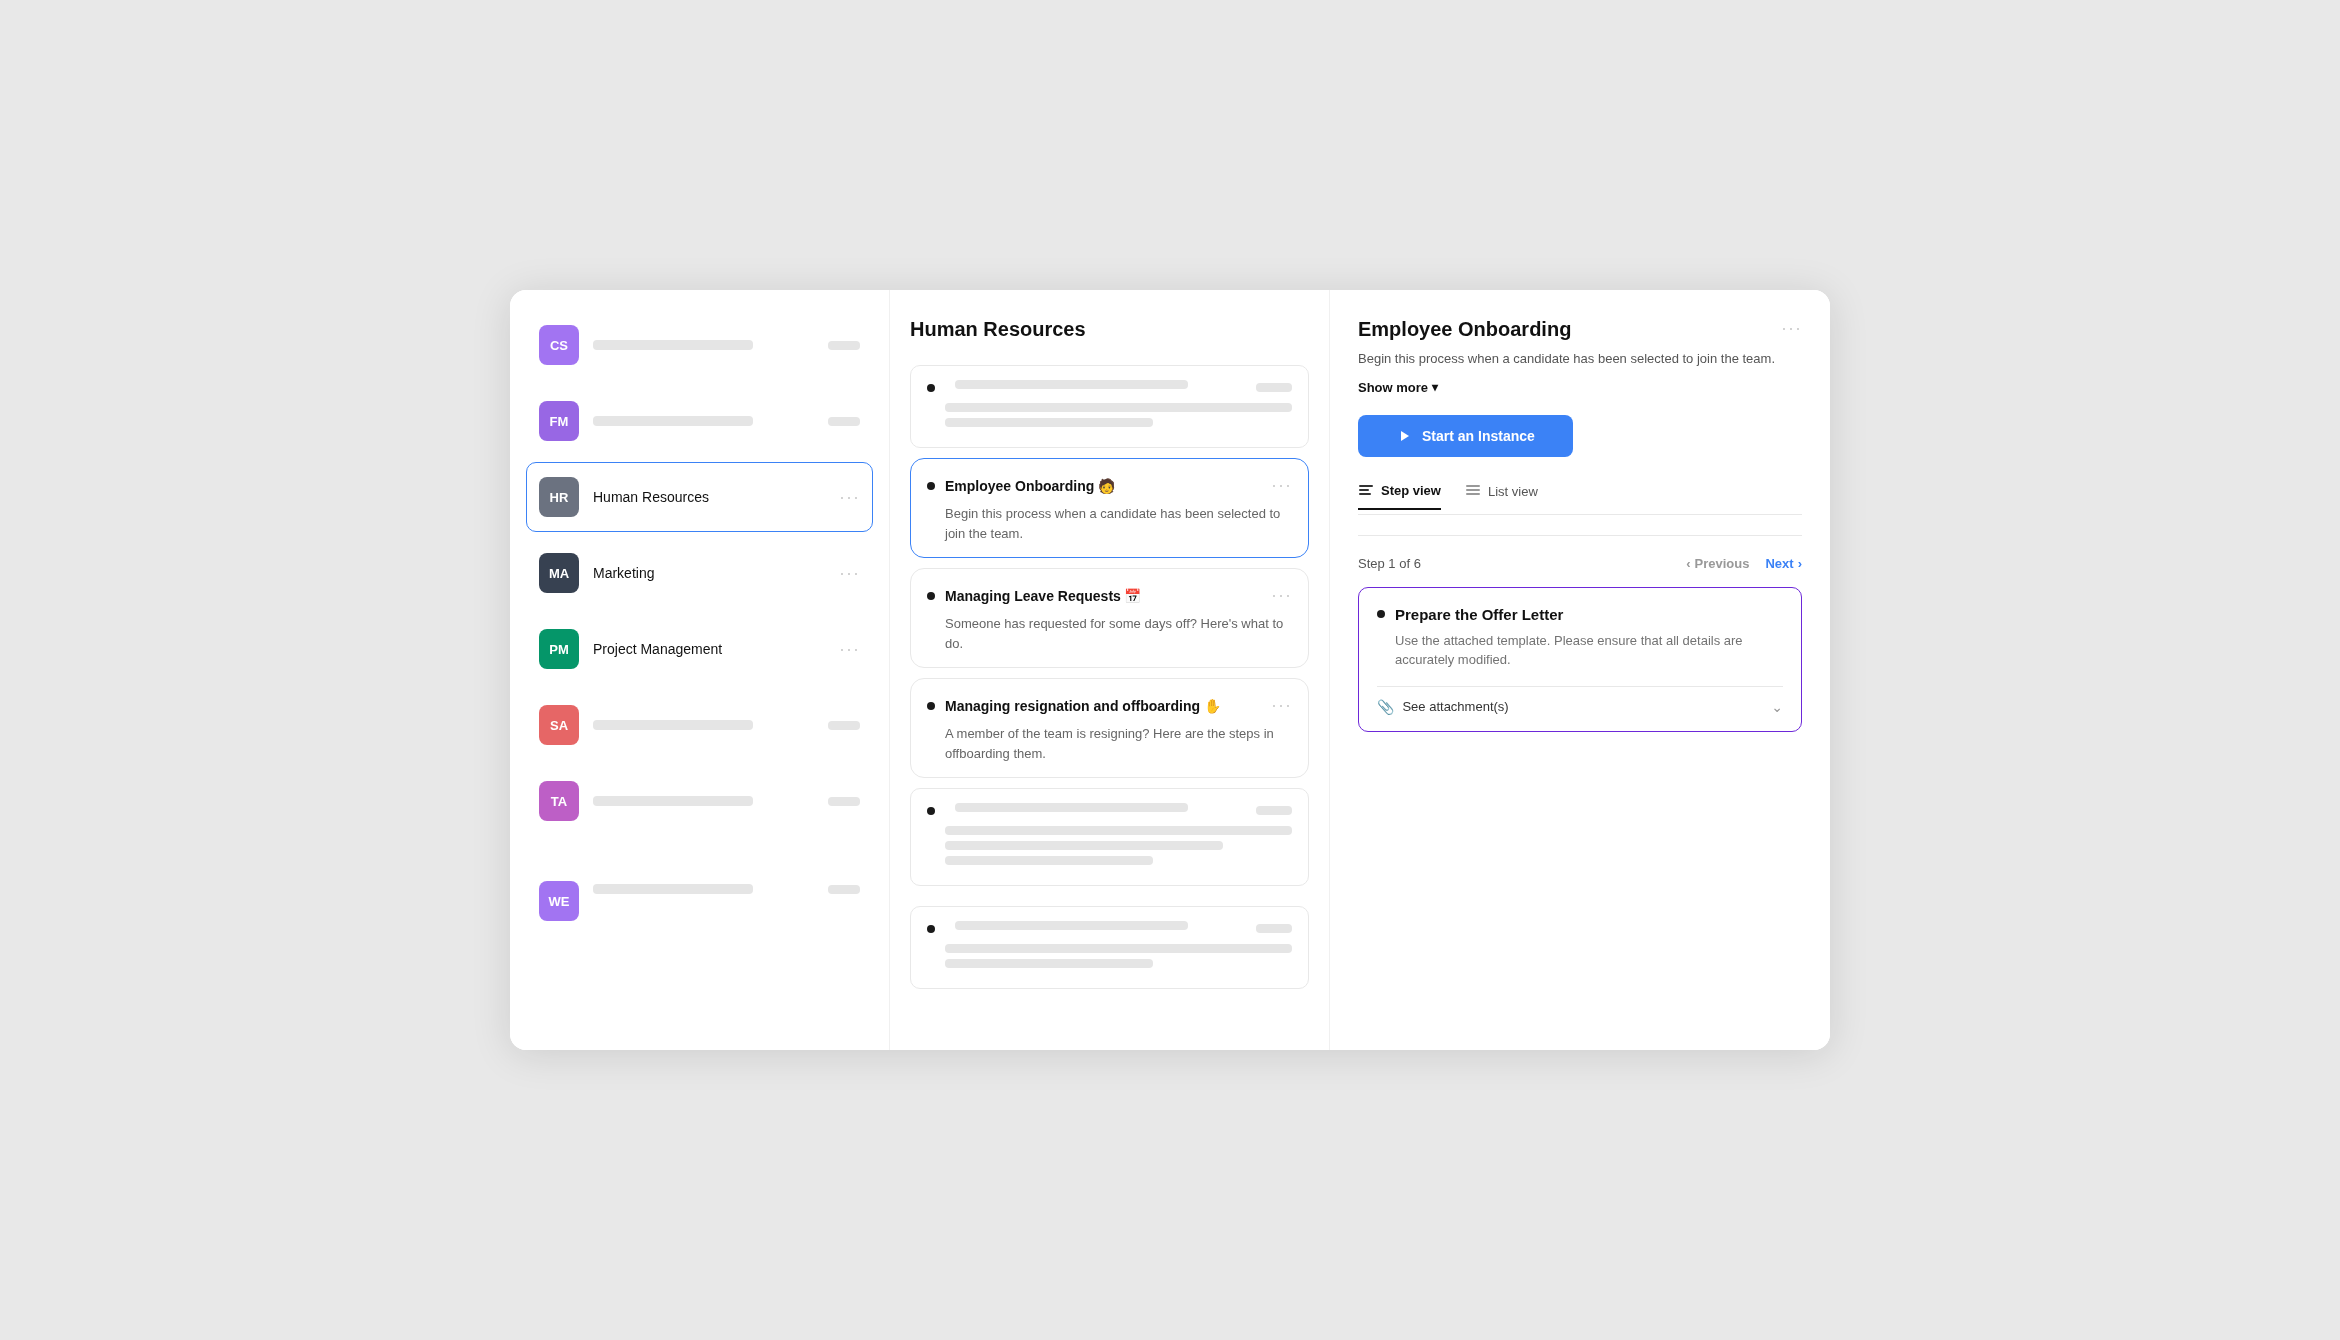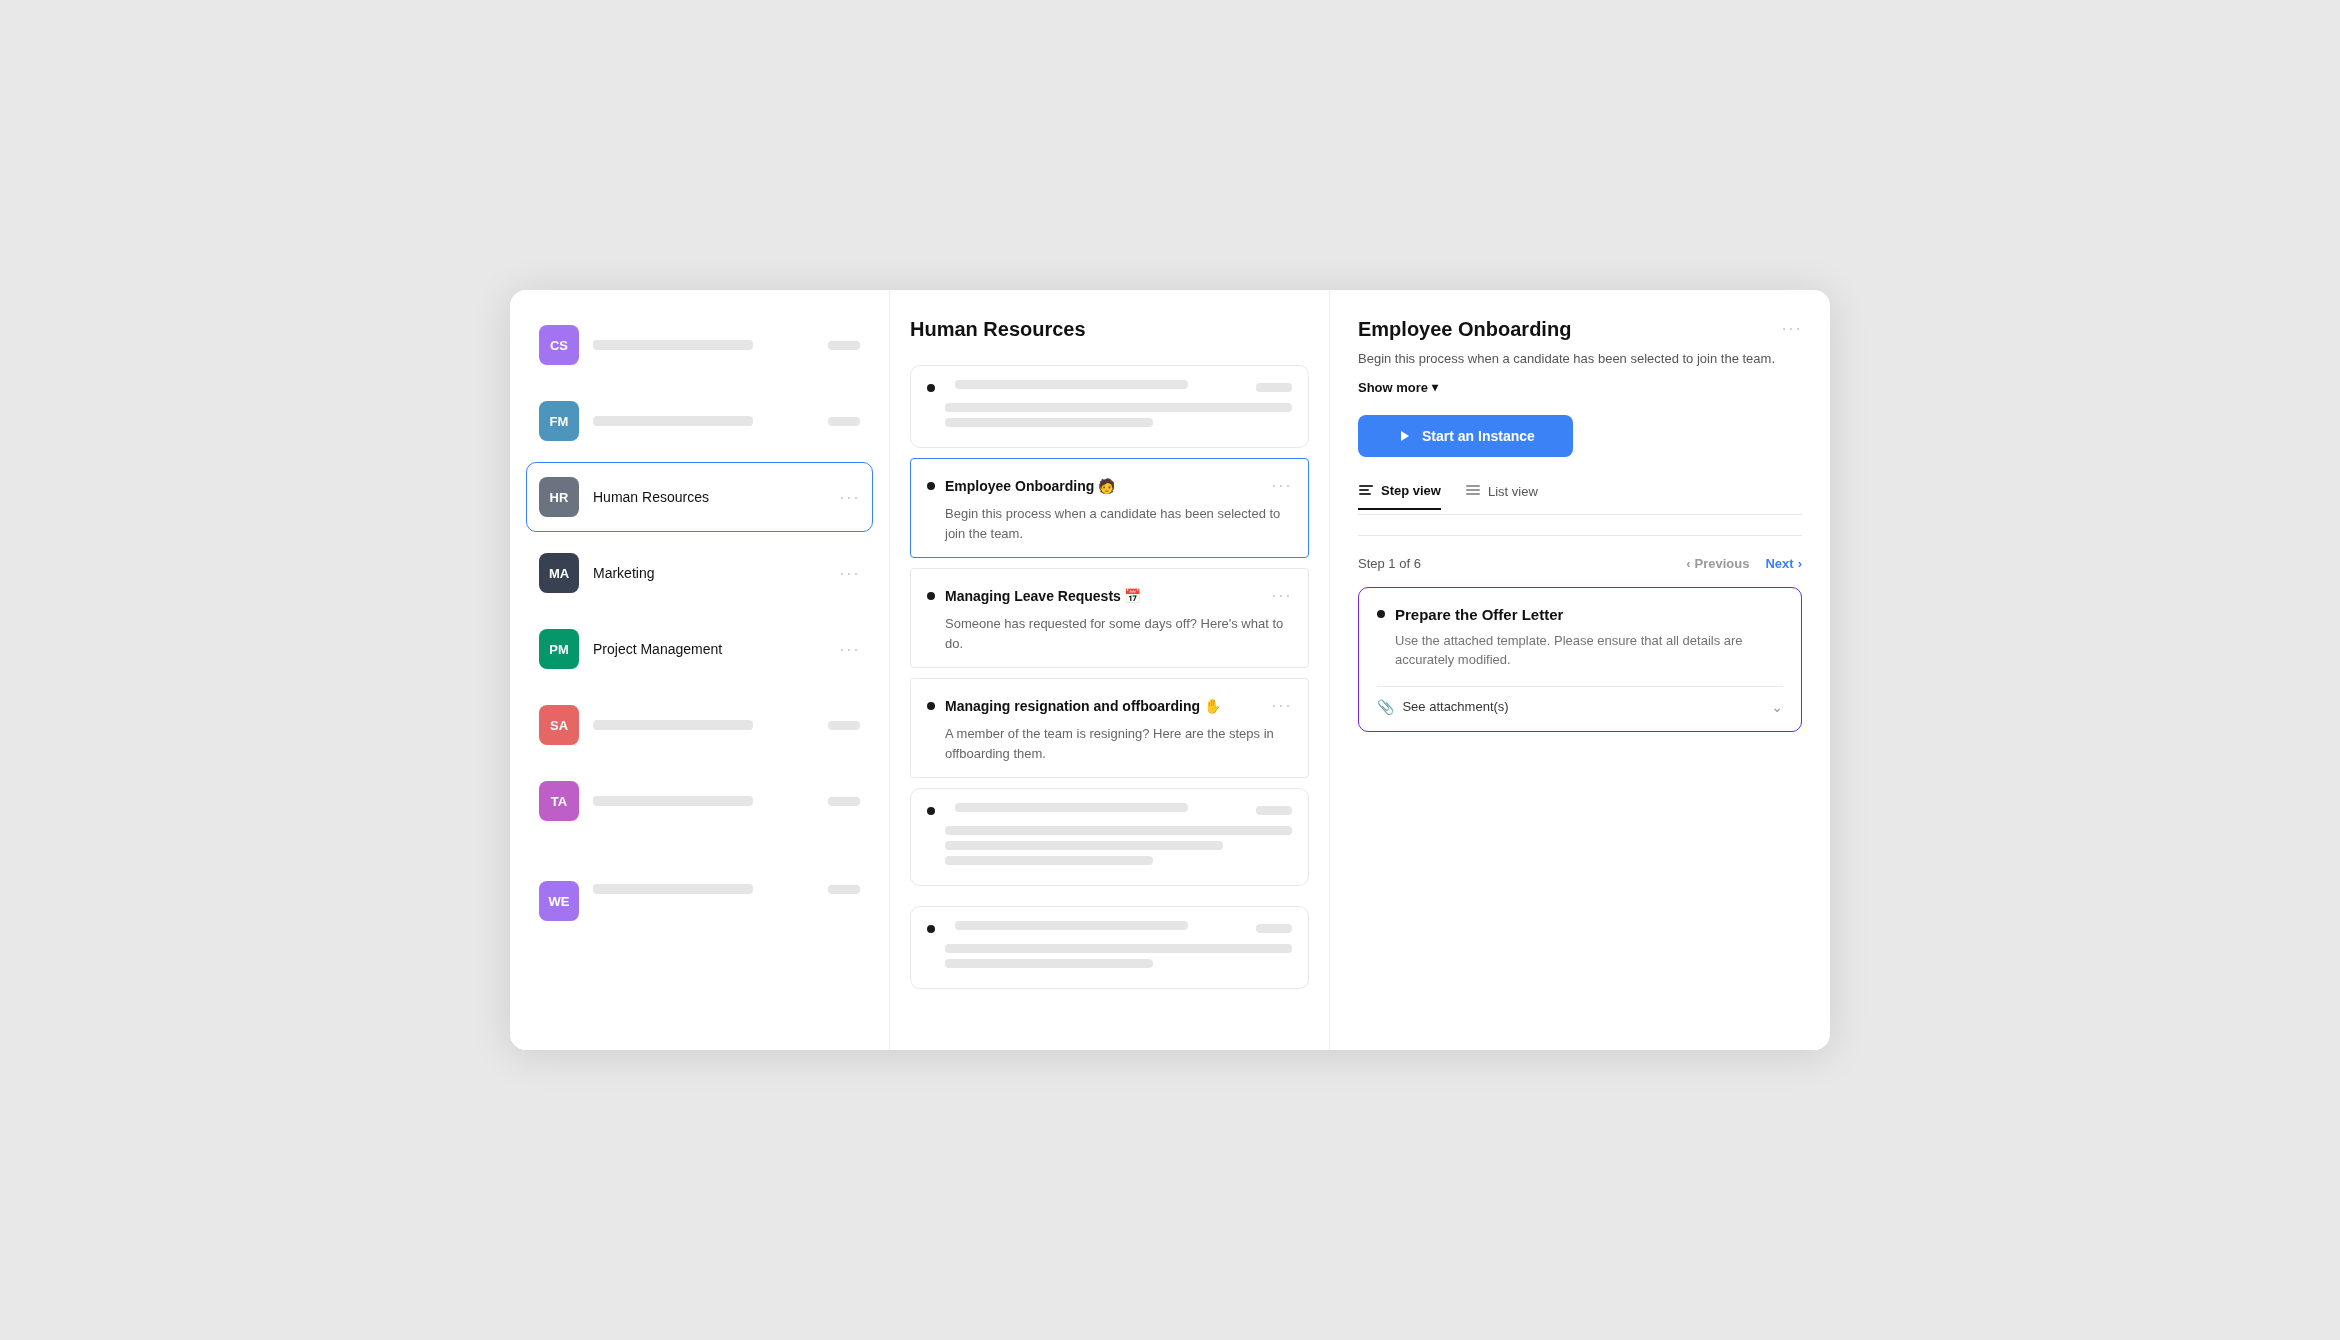--- a/index.html
+++ b/index.html
@@ -84,21 +84,21 @@
     }
     .panel-title {
       font-size: 20px;
       font-weight: 700;
       color: #111;
       margin-bottom: 24px;
     }
     .process-list { display: flex; flex-direction: column; gap: 10px; }
     .process-card {
       border: 1px solid #e8e8e8;
-      border-radius: 4px;
+      border-radius: 14px;
       padding: 16px 16px 14px;
       cursor: pointer;
       transition: border-color 0.15s;
     }
     .process-card.active { border: 1.5px solid #3b82f6; }
     .process-card-header {
       display: flex;
       align-items: center;
       margin-bottom: 8px;
     }
@@ -309,21 +309,21 @@
   <div class="sidebar-item">
         <div class="avatar" style="background: rgb(124, 58, 237); opacity: 0.7;">CS</div>
         <div class="item-content">
           <div class="placeholder-bar medium"></div>
         </div>
         <div class="three-dots">
           <div style="width:32px;height:9px;background:#e5e5e5;border-radius:4px;"></div>
         </div>
       </div>
       <div class="sidebar-item">
-        <div class="avatar" style="background: #0369a1; opacity: 0.7;">FM</div>
+        <div class="avatar" style="background: #6d28d9; opacity: 0.7;">FM</div>
         <div class="item-content">
           <div class="placeholder-bar medium"></div>
         </div>
         <div class="three-dots">
           <div style="width:32px;height:9px;background:#e5e5e5;border-radius:4px;"></div>
         </div>
       </div>
       <div class="sidebar-item active">
         <div class="avatar" style="background: rgb(107, 114, 128); opacity: 1;">HR</div>
         <div class="item-content">

